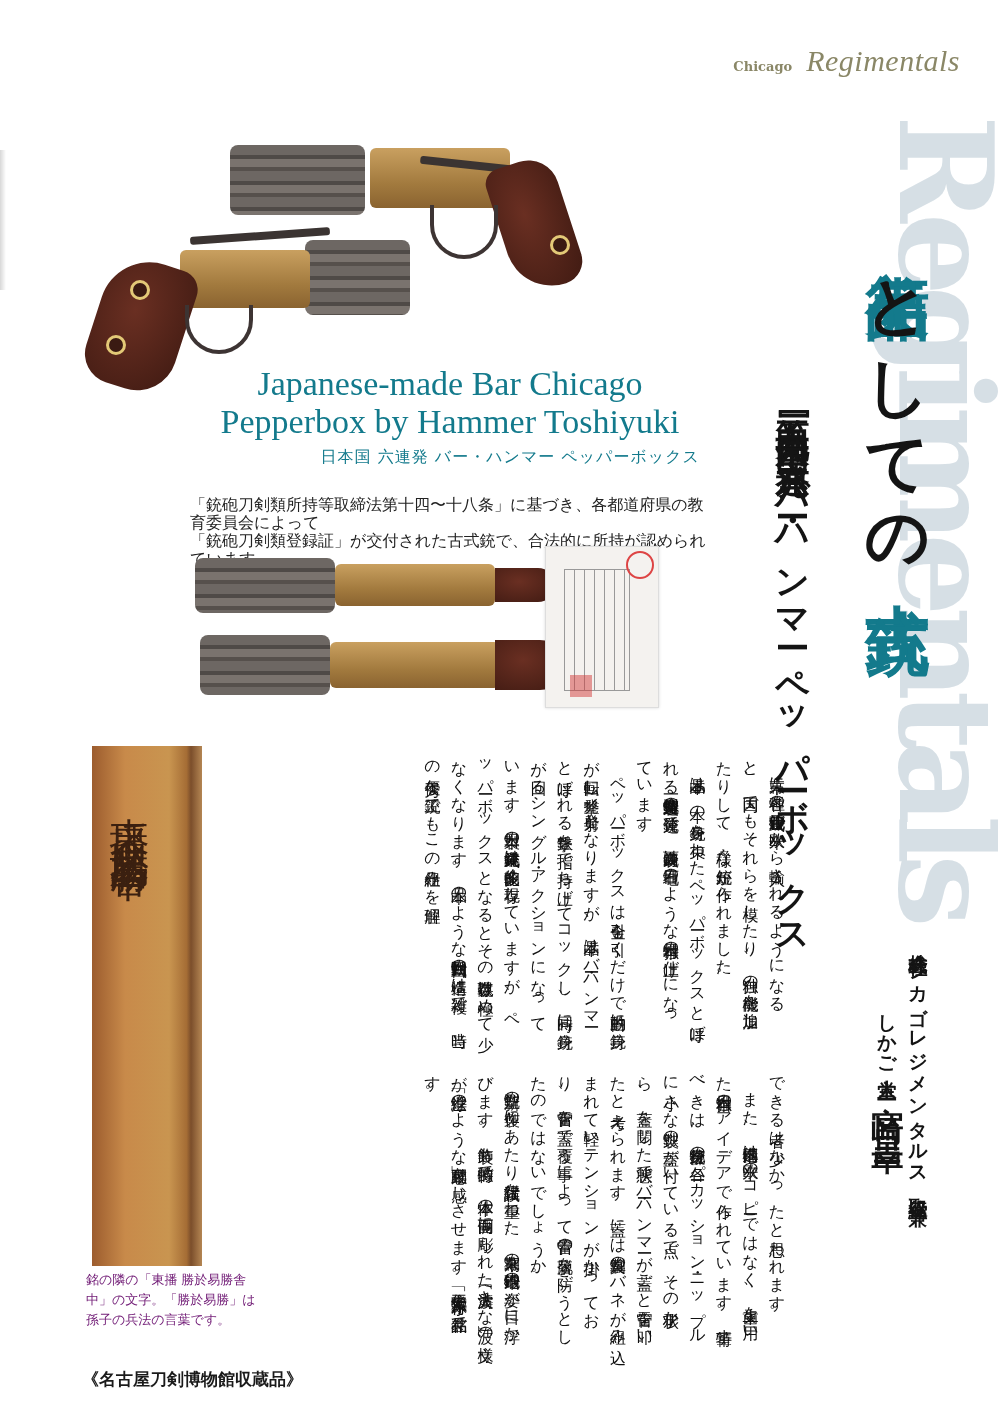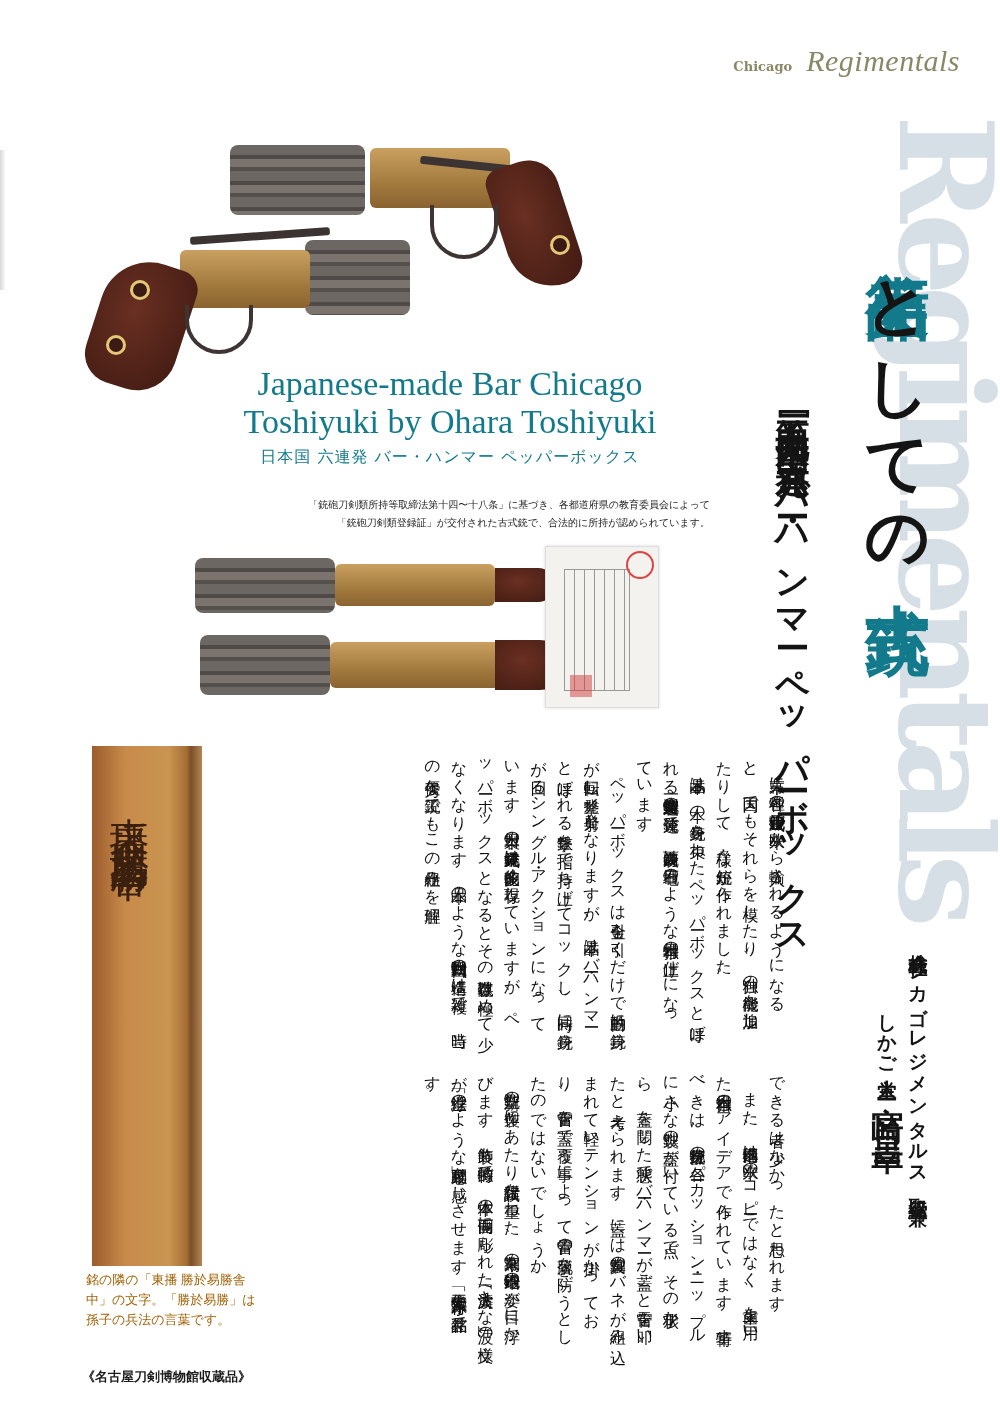--- a/index.html
+++ b/index.html
@@ -30,35 +30,35 @@
   .barrels{position:absolute;border-radius:8px;
     background:repeating-linear-gradient(180deg,#6d6763 0 10px,#4f4a47 10px 14px,#7a736e 14px 22px,#56504c 22px 26px);}
   .frame{position:absolute;border-radius:6px;background:linear-gradient(180deg,#c9a060,#a27a3e 60%,#8a6330);}
   .grip{position:absolute;background:radial-gradient(ellipse at 40% 40%,#6a2f22,#3f1a12);}
   .pin{position:absolute;width:14px;height:14px;border-radius:50%;border:3px solid #e3c977;background:#3a1a12;}
   .bar{position:absolute;height:8px;background:#3b3432;border-radius:3px;}
   .trigger{position:absolute;border:4px solid #3d3433;border-top:none;border-radius:0 0 40px 40px;}
   
   .en-title{left:210px;top:365px;width:480px;text-align:center;color:#137a8c;
     font-family:"Liberation Serif",serif;font-size:34px;line-height:38px;}
-  .jp-sub{left:200px;top:446px;width:500px;text-align:center;color:#137a8c;font-family:"DejaVu Serif",serif;font-size:16px;line-height:22px;letter-spacing:1px;}
-  .note{left:190px;top:496px;width:520px;text-align:right;font-family:"DejaVu Sans",sans-serif;font-size:10px;line-height:18px;color:#222;}
+  .jp-sub{left:200px;top:446px;width:500px;text-align:right;color:#137a8c;font-family:"DejaVu Serif",serif;font-size:16px;line-height:22px;letter-spacing:1px;}
+  .note{left:190px;top:496px;width:520px;text-align:left;font-family:"DejaVu Sans",sans-serif;font-size:16px;line-height:18px;color:#222;}
   
   .cert{left:545px;top:546px;width:112px;height:160px;background:#f4f2ef;border:1px solid #ddd;box-shadow:0 0 3px rgba(0,0,0,0.15);}
   .cert .grid{position:absolute;left:18px;top:22px;width:64px;height:120px;
     background:repeating-linear-gradient(90deg,transparent 0 9px,#999 9px 10px);border:1px solid #999;}
   .cert .seal{position:absolute;left:80px;top:4px;width:24px;height:24px;border-radius:50%;border:2px solid #d44;}
   .cert .seal2{position:absolute;left:24px;top:128px;width:22px;height:22px;background:rgba(210,60,60,0.5);}
   
   .insc{left:92px;top:746px;width:110px;height:520px;
     background:linear-gradient(90deg,#9c5c2e 0%,#c88a4a 30%,#c99550 70%,#a56d35 86%,#7b4e2b 90%,#b48653 100%);}
   .insc-text{position:absolute;left:18px;top:40px;writing-mode:vertical-rl;font-family:"DejaVu Serif",serif;
     font-size:40px;line-height:1;color:#3b2010;letter-spacing:4px;}
-  .insc-cap{left:86px;top:1270px;width:170px;font-family:Liberation Serif, serif;font-size:13px;line-height:20px;color:#a16207;}
-  .museum{left:82px;top:1368px;font-family:"DejaVu Sans",sans-serif;font-size:13px;font-weight:bold;color:#1a1a1a;}
+  .insc-cap{left:86px;top:1270px;width:170px;font-family:Liberation Sans, sans-serif;font-size:13px;line-height:20px;color:#701a75;}
+  .museum{left:82px;top:1368px;font-family:"DejaVu Sans",sans-serif;font-size:17px;font-weight:bold;color:#1a1a1a;}
   
   .body{writing-mode:vertical-rl;font-family:"DejaVu Serif",serif;font-size:16px;line-height:26.5px;color:#111;}
   .body p{margin:0;text-indent:1em;}
   .body p.cont{text-indent:0;}
   .body-top{right:210px;top:750px;height:285px;}
   .body-bottom{right:210px;top:1065px;height:285px;}
 </style>
 </head>
 <body>
 
@@ -84,21 +84,21 @@
   <div class="frame" style="left:100px;top:110px;width:130px;height:58px;"></div>
   <div class="bar" style="left:110px;top:92px;width:140px;transform:rotate(-4deg);"></div>
   <div class="grip" style="left:15px;top:120px;width:90px;height:130px;border-radius:50px 20px 40px 30px;transform:rotate(18deg);"></div>
   <div class="pin" style="left:50px;top:140px;"></div>
   <div class="pin" style="left:26px;top:195px;"></div>
   <div class="trigger" style="left:105px;top:165px;width:60px;height:45px;"></div>
 </div>
 
 <div class="abs en-title">
   <div>Japanese-made Bar Chicago</div>
-  <div>Toshiyuki by Ohara Toshiyuki</div>
+  <div>Pepperbox by Hammer Toshiyuki</div>
 </div>
 <div class="abs jp-sub">
   <div>日本国 六連発 バー・ハンマー ペッパーボックス</div>
 </div>
 <div class="abs note">
   <div>「銃砲刀剣類所持等取締法第十四〜十八条」に基づき、各都道府県の教育委員会によって</div>
   <div>「銃砲刀剣類登録証」が交付された古式銃で、合法的に所持が認められています。</div>
 </div>
 
 <div class="abs" style="left:195px;top:550px;width:420px;height:160px;">

